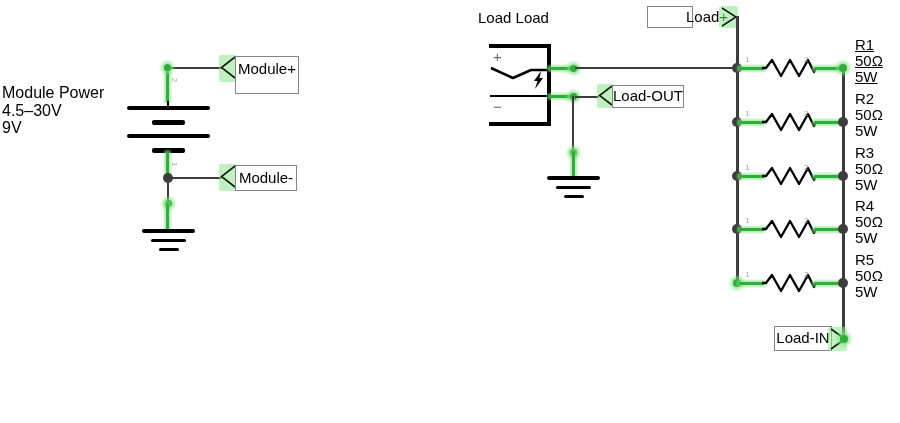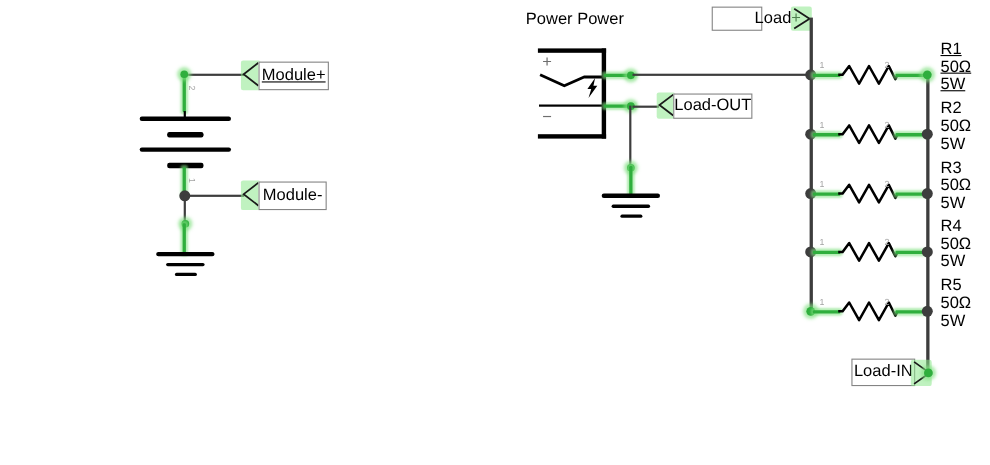--- a/index.html
+++ b/index.html
@@ -20,20 +20,25 @@
   .sign{position:absolute;color:#6e6e6e;font-size:15px;line-height:15px;}
   .wm{position:absolute;font-family:"DejaVu Sans",sans-serif;font-weight:bold;
       font-size:41px;color:#8d8d8d;letter-spacing:0px;}
   svg{position:absolute;overflow:visible;}
 </style>
 </head>
 <body>
 
 <div id="canvas">
 
+  <div class="caption" style="left:2px;top:84px;">
+    <div>Module Power</div>
+    <div>4.5–30V</div>
+    <div>9V</div>
+  </div>
 
   <div class="wire" style="left:167px;top:66.5px;width:55px;height:2px;"></div>
   <div class="gwire" style="left:166px;top:67px;width:3px;height:35px;"></div>
   <div class="gnode" style="left:164px;top:63.5px;width:7px;height:7px;"></div>
   <div class="blk" style="left:166.5px;top:101px;width:2px;height:8px;border-radius:0;"></div>
   <div class="pinnum vpin" style="left:172px;top:76px;">2</div>
 
   <div>
     <div class="blk" style="left:127px;top:106px;width:83px;height:4px;"></div>
     <div class="blk" style="left:152px;top:119.5px;width:33px;height:5px;"></div>
@@ -55,32 +60,32 @@
     <div class="blk" style="left:142px;top:229px;width:53px;height:4px;"></div>
     <div class="blk" style="left:151px;top:238.5px;width:35px;height:3.5px;"></div>
     <div class="blk" style="left:159px;top:247.5px;width:20px;height:3px;"></div>
   </div>
 
   <div>
     <div class="aglow" style="left:219px;top:55px;width:18px;height:27px;"></div>
     <svg style="left:220px;top:56px;" width="16" height="24">
       <polyline points="15,1 1.5,11.5 15,22" fill="none" stroke="#1a1a1a" stroke-width="1.6"></polyline>
     </svg>
-    <div class="nlbox" style="left:235px;top:56px;width:64px;height:26px;line-height:23px;text-decoration:underline;">Module+</div>
+    <div class="nlbox" style="left:235px;top:56px;width:64px;height:38px;line-height:23px;">Module+</div>
   </div>
 
   <div>
     <div class="aglow" style="left:219px;top:164px;width:18px;height:27px;"></div>
     <svg style="left:220px;top:165px;" width="16" height="24">
       <polyline points="15,1 1.5,11.5 15,22" fill="none" stroke="#1a1a1a" stroke-width="1.6"></polyline>
     </svg>
     <div class="nlbox" style="left:235px;top:165px;width:62px;height:26px;line-height:23px;text-align:center;">Module-</div>
   </div>
 
-  <div class="caption" style="left:478px;top:9px;font-size:15px;">Power Power</div>
+  <div class="caption" style="left:478px;top:9px;font-size:15px;">Load Load</div>
 
   <div>
     <div class="blk" style="left:489px;top:44px;width:62px;height:4px;border-radius:0;"></div>
     <div class="blk" style="left:547px;top:44px;width:4px;height:82px;border-radius:0;"></div>
     <div class="blk" style="left:489px;top:122px;width:62px;height:4px;border-radius:0;"></div>
     <div class="sign" style="left:493px;top:49px;">+</div>
     <div class="sign" style="left:493px;top:99px;">−</div>
     <svg style="left:489px;top:60px;" width="62" height="22">
       <polyline points="2,8 24,18 42,10 60,10" fill="none" stroke="#000" stroke-width="2.6" stroke-linejoin="round"></polyline>
     </svg>

